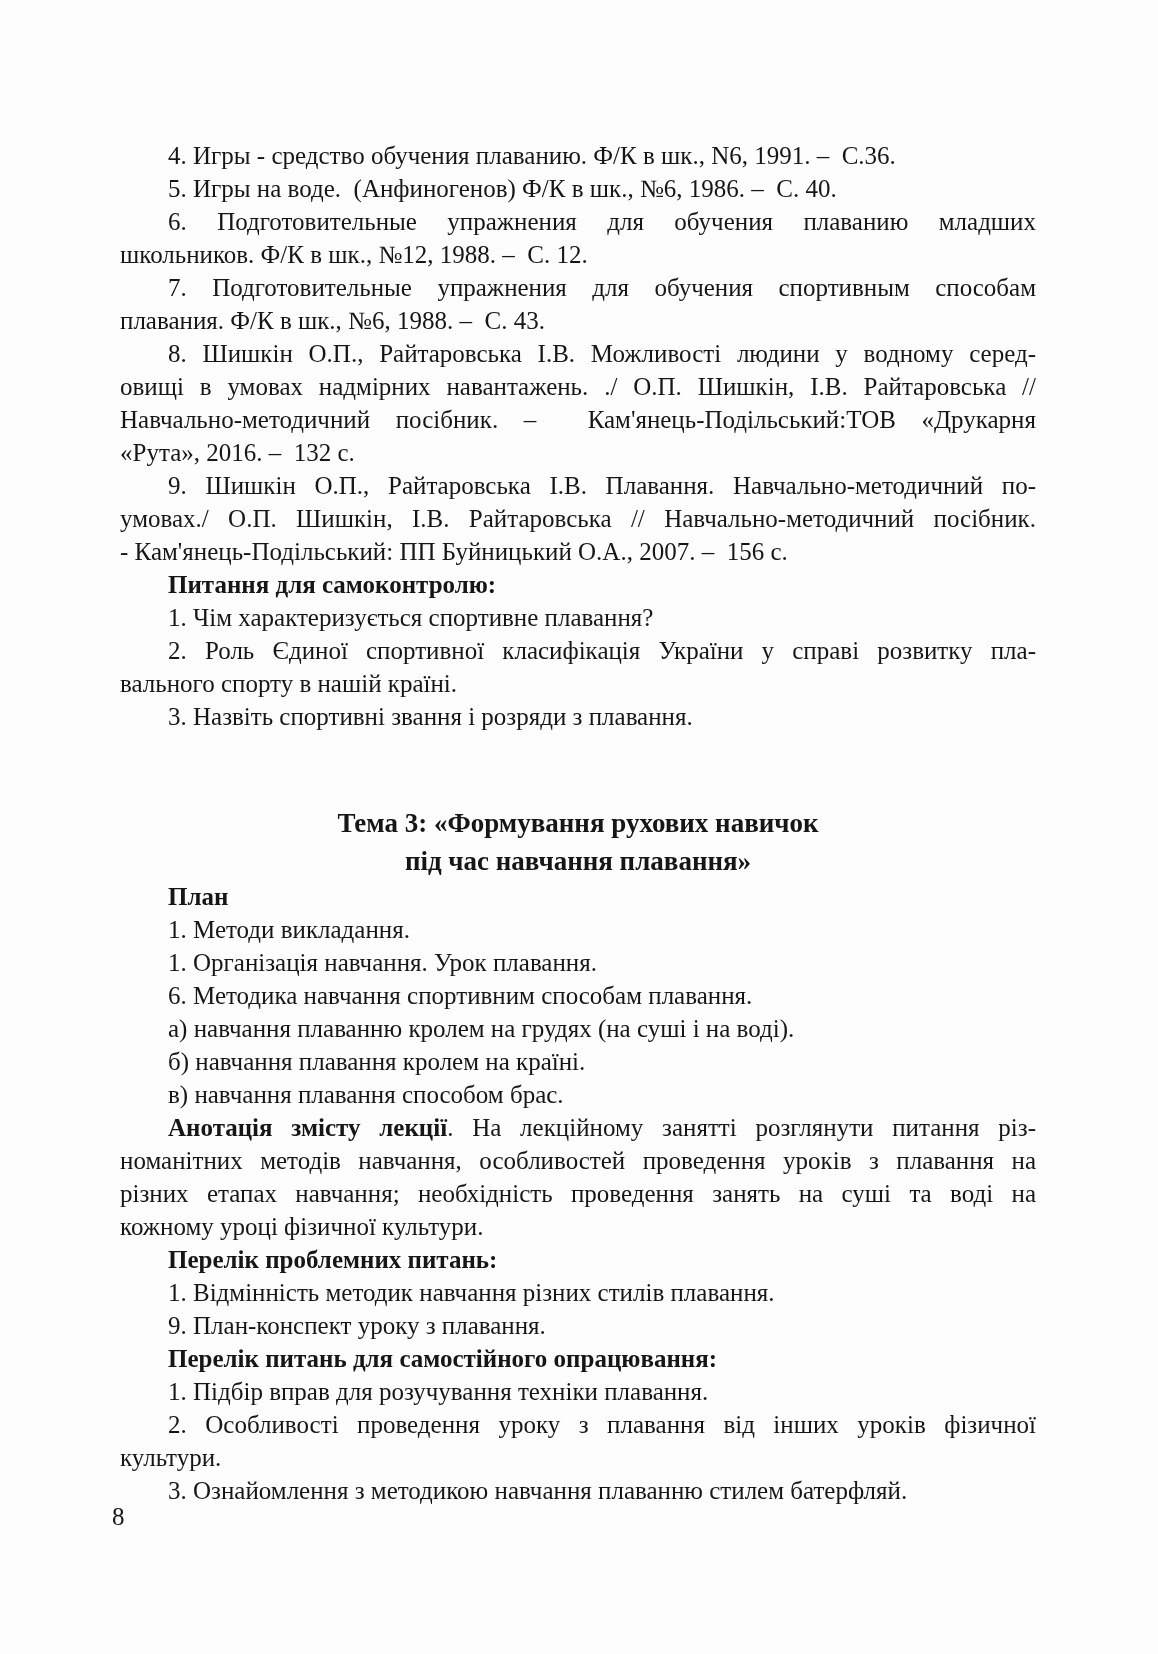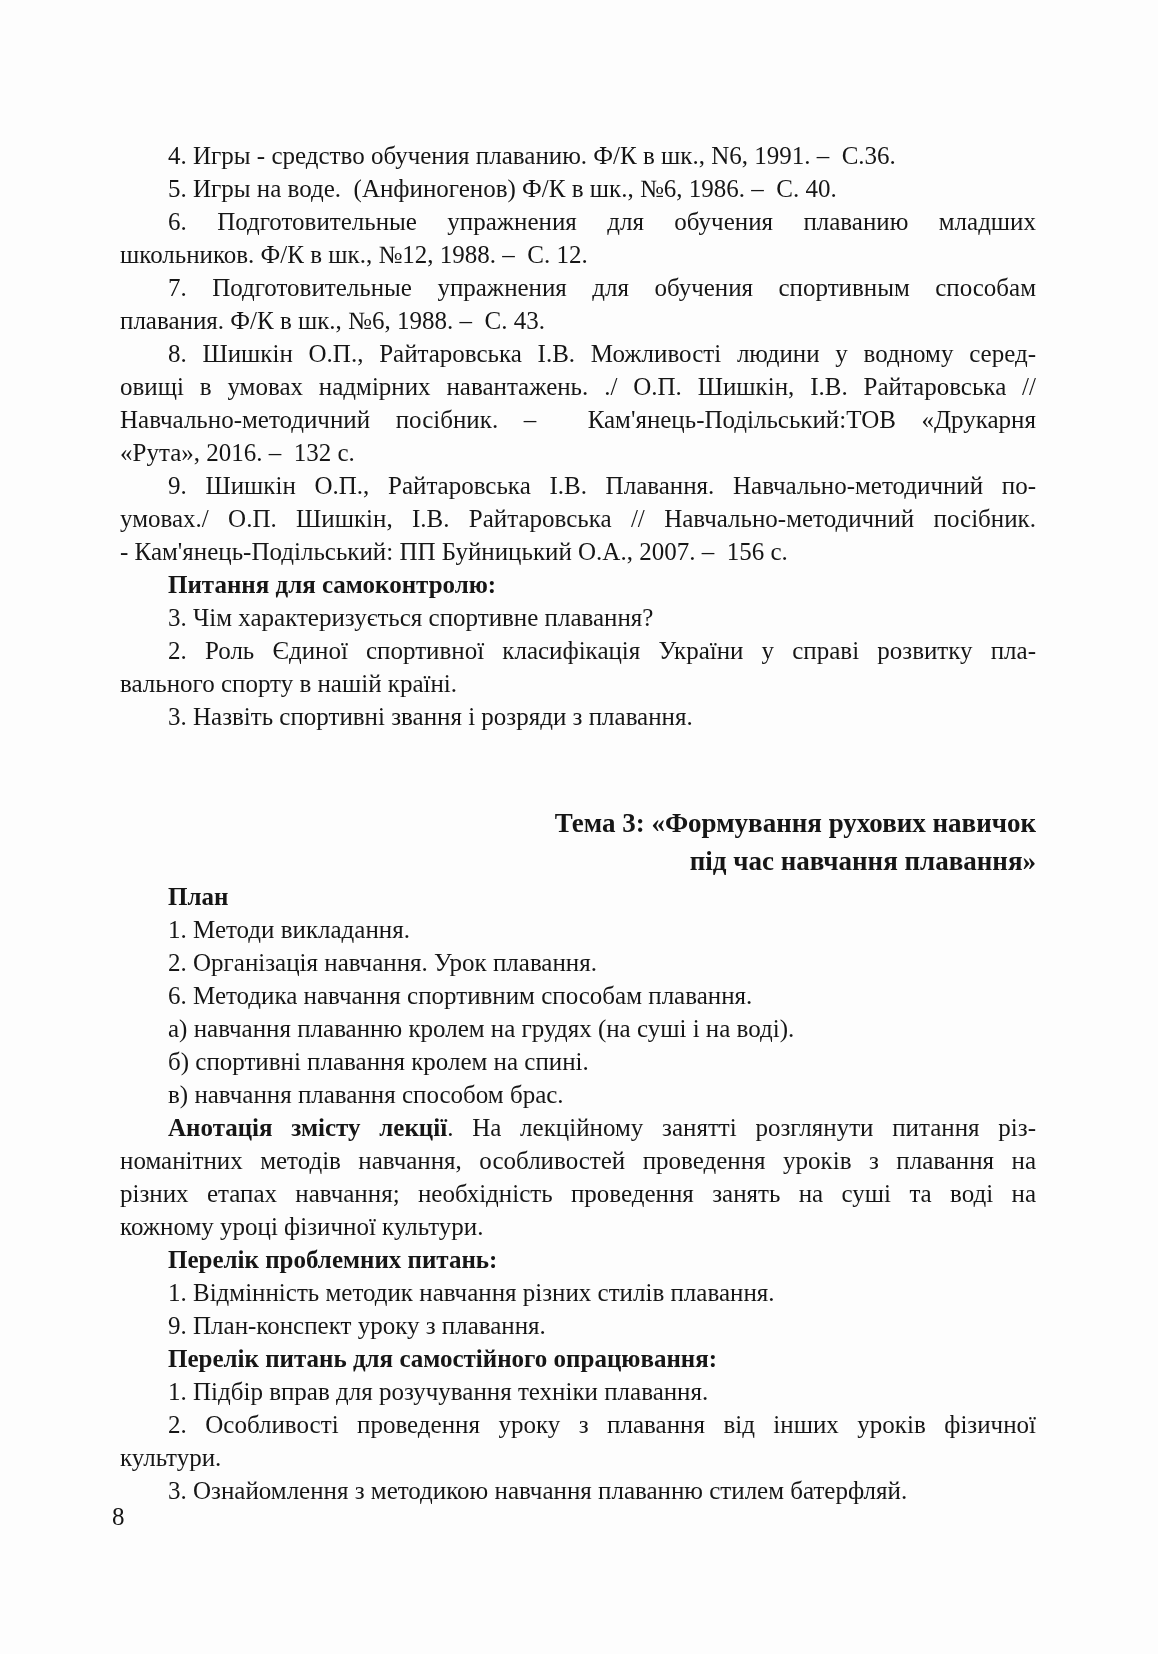--- a/index.html
+++ b/index.html
@@ -21,21 +21,21 @@
     width:916px;
     font-size:25px;
     line-height:33px;
   }
   .line { min-height:33px; height:33px; overflow:hidden; text-align:left; }
   .ind  { text-indent:48px; }
   .jst  { text-align:justify; text-align-last:justify;font-family:Liberation Serif, serif; }
   .bold { font-weight:bold; }
   .topic-heading {
     margin-top:71px;
-    text-align:right;
+    text-align:center;
     font-weight:bold;
     font-size:27px;
   }
   .topic-heading .hline { height:38px; line-height:38px; overflow:hidden; }
   .page-number {
     position:absolute;
     left:112px; top:1502px;
     font-size:25px;
     line-height:30px;
   }
@@ -54,36 +54,36 @@
     <div class="line">плавания. Ф/К в шк., №6, 1988. –&nbsp; С. 43.</div>
     <div class="line ind jst">8. Шишкін О.П., Райтаровська І.В. Можливості людини у водному серед-</div>
     <div class="line jst">овищі в умовах надмірних навантажень. ./ О.П. Шишкін, І.В. Райтаровська //</div>
     <div class="line jst">Навчально-методичний посібник. –&nbsp; Кам'янець-Подільський:ТОВ «Друкарня</div>
     <div class="line">«Рута», 2016. –&nbsp; 132 с.</div>
     <div class="line ind jst">9. Шишкін О.П., Райтаровська І.В. Плавання. Навчально-методичний по-</div>
     <div class="line jst">умовах./ О.П. Шишкін, І.В. Райтаровська // Навчально-методичний посібник.</div>
     <div class="line">- Кам'янець-Подільський: ПП Буйницький О.А., 2007. –&nbsp; 156 с.</div>
 
     <div class="line ind bold">Питання для самоконтролю:</div>
-    <div class="line ind">3. Чім характеризується спортивне плавання?</div>
+    <div class="line ind">1. Чім характеризується спортивне плавання?</div>
     <div class="line ind jst">2. Роль Єдиної спортивної класифікація України у справі розвитку пла-</div>
     <div class="line">вального спорту в нашій країні.</div>
     <div class="line ind">3. Назвіть спортивні звання і розряди з плавання.</div>
 
     <div class="topic-heading">
       <div class="hline">Тема 3: «Формування рухових навичок</div>
       <div class="hline">під час навчання плавання»</div>
     </div>
 
     <div class="line ind bold">План</div>
     <div class="line ind">1. Методи викладання.</div>
-    <div class="line ind">2. Організація навчання. Урок плавання.</div>
+    <div class="line ind">1. Організація навчання. Урок плавання.</div>
     <div class="line ind">6. Методика навчання спортивним способам плавання.</div>
     <div class="line ind">а) навчання плаванню кролем на грудях (на суші і на воді).</div>
-    <div class="line ind">б) спортивні плавання кролем на спині.</div>
+    <div class="line ind">б) навчання плавання кролем на країні.</div>
     <div class="line ind">в) навчання плавання способом брас.</div>
 
     <div class="line ind jst"><span class="bold">Анотація змісту лекції</span><span>. На лекційному занятті розглянути питання різ-</span></div>
     <div class="line jst">номанітних методів навчання, особливостей проведення уроків з плавання на</div>
     <div class="line jst">різних етапах навчання; необхідність проведення занять на суші та воді на</div>
     <div class="line">кожному уроці фізичної культури.</div>
 
     <div class="line ind bold">Перелік проблемних питань:</div>
     <div class="line ind">1. Відмінність методик навчання різних стилів плавання.</div>
     <div class="line ind">9. План-конспект уроку з плавання.</div>

